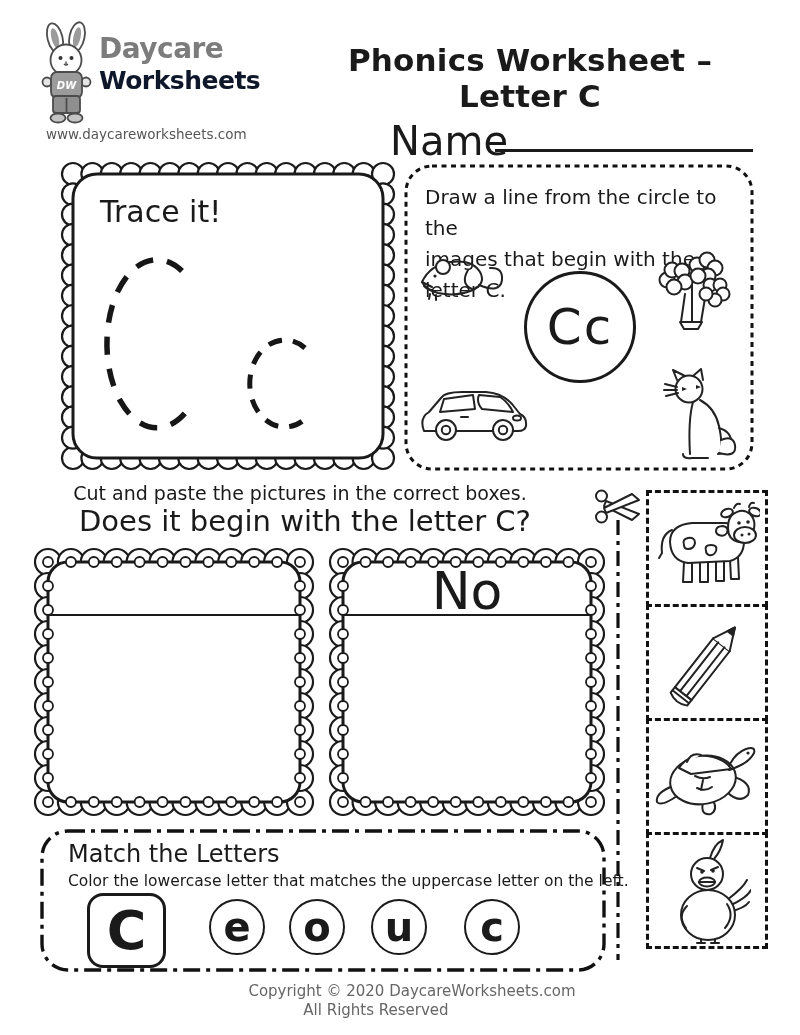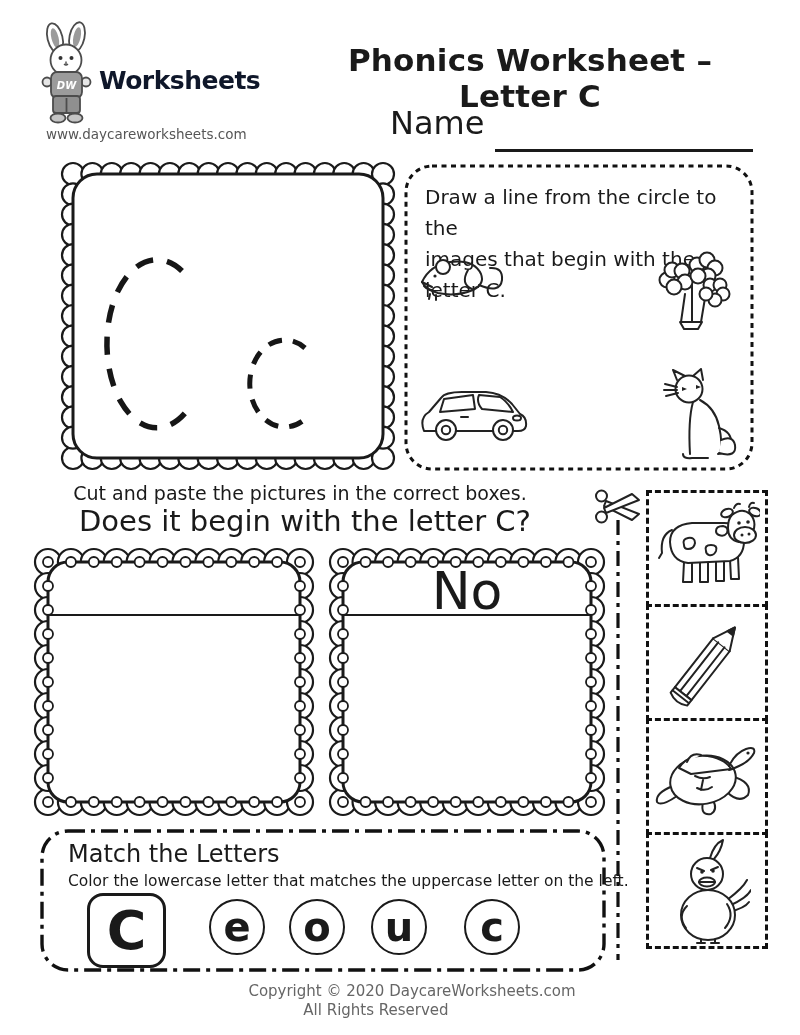--- a/index.html
+++ b/index.html
@@ -5,21 +5,21 @@
   html,body{margin:0;padding:0;background:#fff;}
   .page{position:relative;width:800px;height:1035px;background:#fff;overflow:hidden;
         font-family:"DejaVu Sans","Liberation Sans",sans-serif;color:#1a1a1a;}
   .abs{position:absolute;}
   svg{display:block;}
   
   .brand1{left:99px;top:32px;font-size:28px;font-weight:bold;color:#7c7c7c;letter-spacing:-.5px;}
   .brand2{left:99px;top:66px;font-size:25px;font-weight:bold;color:#0f172a;letter-spacing:-.5px;}
   .logo-url{left:46px;top:126px;font-size:13.5px;color:#565656;}
   .title{left:290px;top:42px;width:480px;font-size:31px;font-weight:600;text-align:center;letter-spacing:.2px;}
-  .name-label{left:390px;top:104px;font-size:32px;}
+  .name-label{left:390px;top:118px;font-size:40px;}
   .name-line{left:495px;top:149px;width:258px;height:2.5px;background:#1a1a1a;}
   
   .trace-head{left:100px;top:194px;font-size:30px;}
   
   .draw-instr{left:425px;top:182px;width:320px;font-size:20px;line-height:31px;}
   .cc-circle{left:524px;top:271px;width:106px;height:106px;border:3.5px solid #1a1a1a;border-radius:50%;
              display:flex;align-items:center;justify-content:center;}
   .cc-circle span{font-size:50px;letter-spacing:2px;}
   
   .cut-instr{left:55px;top:482px;width:490px;text-align:center;font-size:19px;}
@@ -63,20 +63,21 @@
       <rect x="13" y="76" width="27" height="17" rx="3" fill="#8f8f8f"></rect>
       <line x1="26.5" y1="78" x2="26.5" y2="93"></line>
       <ellipse cx="18" cy="98" rx="7.5" ry="4.5" fill="#c4c4c4"></ellipse>
       <ellipse cx="35" cy="98" rx="7.5" ry="4.5" fill="#c4c4c4"></ellipse>
     </g>
     <circle cx="20.5" cy="38" r="2" fill="#333"></circle>
     <circle cx="31.5" cy="38" r="2" fill="#333"></circle>
     <path d="M24 44 Q26 46 28 44 M26 44 L26 41.5" stroke="#4c4c4c" stroke-width="1.4" fill="none"></path>
     <text x="26.5" y="69" text-anchor="middle" font-size="10" font-style="italic" font-weight="bold" fill="#fff" font-family="DejaVu Sans, sans-serif">DW</text>
   </svg>
+  <div class="abs brand1">Daycare</div>
   <div class="abs brand2">Worksheets</div>
   <div class="abs logo-url">www.daycareworksheets.com</div>
 
   <div class="abs title">Phonics Worksheet – Letter C</div>
   <div class="abs name-label">Name</div>
   <div class="abs name-line"></div>
 
   <svg class="abs" style="left:60px;top:161px" width="336" height="310" viewBox="0 0 336 310">
       <circle cx="13" cy="13" r="11" fill="#fff" stroke="#1a1a1a" stroke-width="2.2"></circle>
       <circle cx="13" cy="297" r="11" fill="#fff" stroke="#1a1a1a" stroke-width="2.2"></circle>
@@ -133,20 +134,21 @@
       <circle cx="13" cy="215.85714285714286" r="11" fill="#fff" stroke="#1a1a1a" stroke-width="2.2"></circle>
       <circle cx="323" cy="215.85714285714286" r="11" fill="#fff" stroke="#1a1a1a" stroke-width="2.2"></circle>
       <circle cx="13" cy="236.14285714285714" r="11" fill="#fff" stroke="#1a1a1a" stroke-width="2.2"></circle>
       <circle cx="323" cy="236.14285714285714" r="11" fill="#fff" stroke="#1a1a1a" stroke-width="2.2"></circle>
       <circle cx="13" cy="256.42857142857144" r="11" fill="#fff" stroke="#1a1a1a" stroke-width="2.2"></circle>
       <circle cx="323" cy="256.42857142857144" r="11" fill="#fff" stroke="#1a1a1a" stroke-width="2.2"></circle>
       <circle cx="13" cy="276.7142857142857" r="11" fill="#fff" stroke="#1a1a1a" stroke-width="2.2"></circle>
       <circle cx="323" cy="276.7142857142857" r="11" fill="#fff" stroke="#1a1a1a" stroke-width="2.2"></circle>
       <rect x="13" y="13" width="310" height="284" rx="24" fill="#fff" stroke="#1a1a1a" stroke-width="3"></rect>
     </svg>
+  <div class="abs trace-head">Trace it!</div>
   <svg class="abs" style="left:75px;top:250px" width="300" height="200" viewBox="0 0 300 200">
     <path d="M 107 21 A 50 84 0 1 0 111 162" fill="none" stroke="#161616" stroke-width="5.5" stroke-dasharray="18 14"></path>
     <path d="M 230 98 A 35 43.5 0 1 0 230 169" fill="none" stroke="#161616" stroke-width="5" stroke-dasharray="14 11"></path>
   </svg>
 
   <svg class="abs" style="left:403px;top:163px" width="352" height="309" viewBox="0 0 352 309">
     <rect x="3" y="3" width="346" height="303" rx="26" fill="none" stroke="#111" stroke-width="3" stroke-dasharray="5 4.5"></rect>
   </svg>
   <div class="abs draw-instr">
     <div>Draw a line from the circle to the</div>
@@ -178,20 +180,23 @@
         <circle cx="43" cy="26" r="7.5"></circle>
       <circle cx="55" cy="35" r="6.5"></circle>
         <circle cx="65" cy="35" r="6.5"></circle>
         <circle cx="68" cy="44" r="6.5"></circle>
       <circle cx="60" cy="50" r="6.5"></circle>
         <circle cx="51" cy="44" r="6.5"></circle>
       <path d="M25 72 L47 72 L43 79 L29 79 Z"></path>
     </g>
   </svg>
 
+  <div class="abs cc-circle">
+    <span>Cc</span>
+  </div>
 
   <svg class="abs" style="left:416px;top:384px" width="115" height="62" viewBox="0 0 115 62">
     <path class="lineart fillwhite" d="M8 47 Q3 34 13 28 L25 14 Q29 8 46 8 L70 8 Q86 9 96 20 L104 30 Q111 33 110 42 Q109 47 102 47 Z"></path>
     <path class="lineart" d="M28 15 L57 11 L59 25 L24 28 Z M63 11 L84 13 Q92 18 97 28 L66 25 Q60 18 63 11 Z"></path>
     <circle class="lineart fillwhite" cx="30" cy="46" r="10"></circle>
       <circle class="lineart" cx="30" cy="46" r="4.2"></circle>
     <circle class="lineart fillwhite" cx="87" cy="46" r="10"></circle>
       <circle class="lineart" cx="87" cy="46" r="4.2"></circle>
     <ellipse class="lineart" cx="101" cy="34" rx="4" ry="2.5"></ellipse>
     <path class="lineart" d="M45 33 L52 33"></path>

